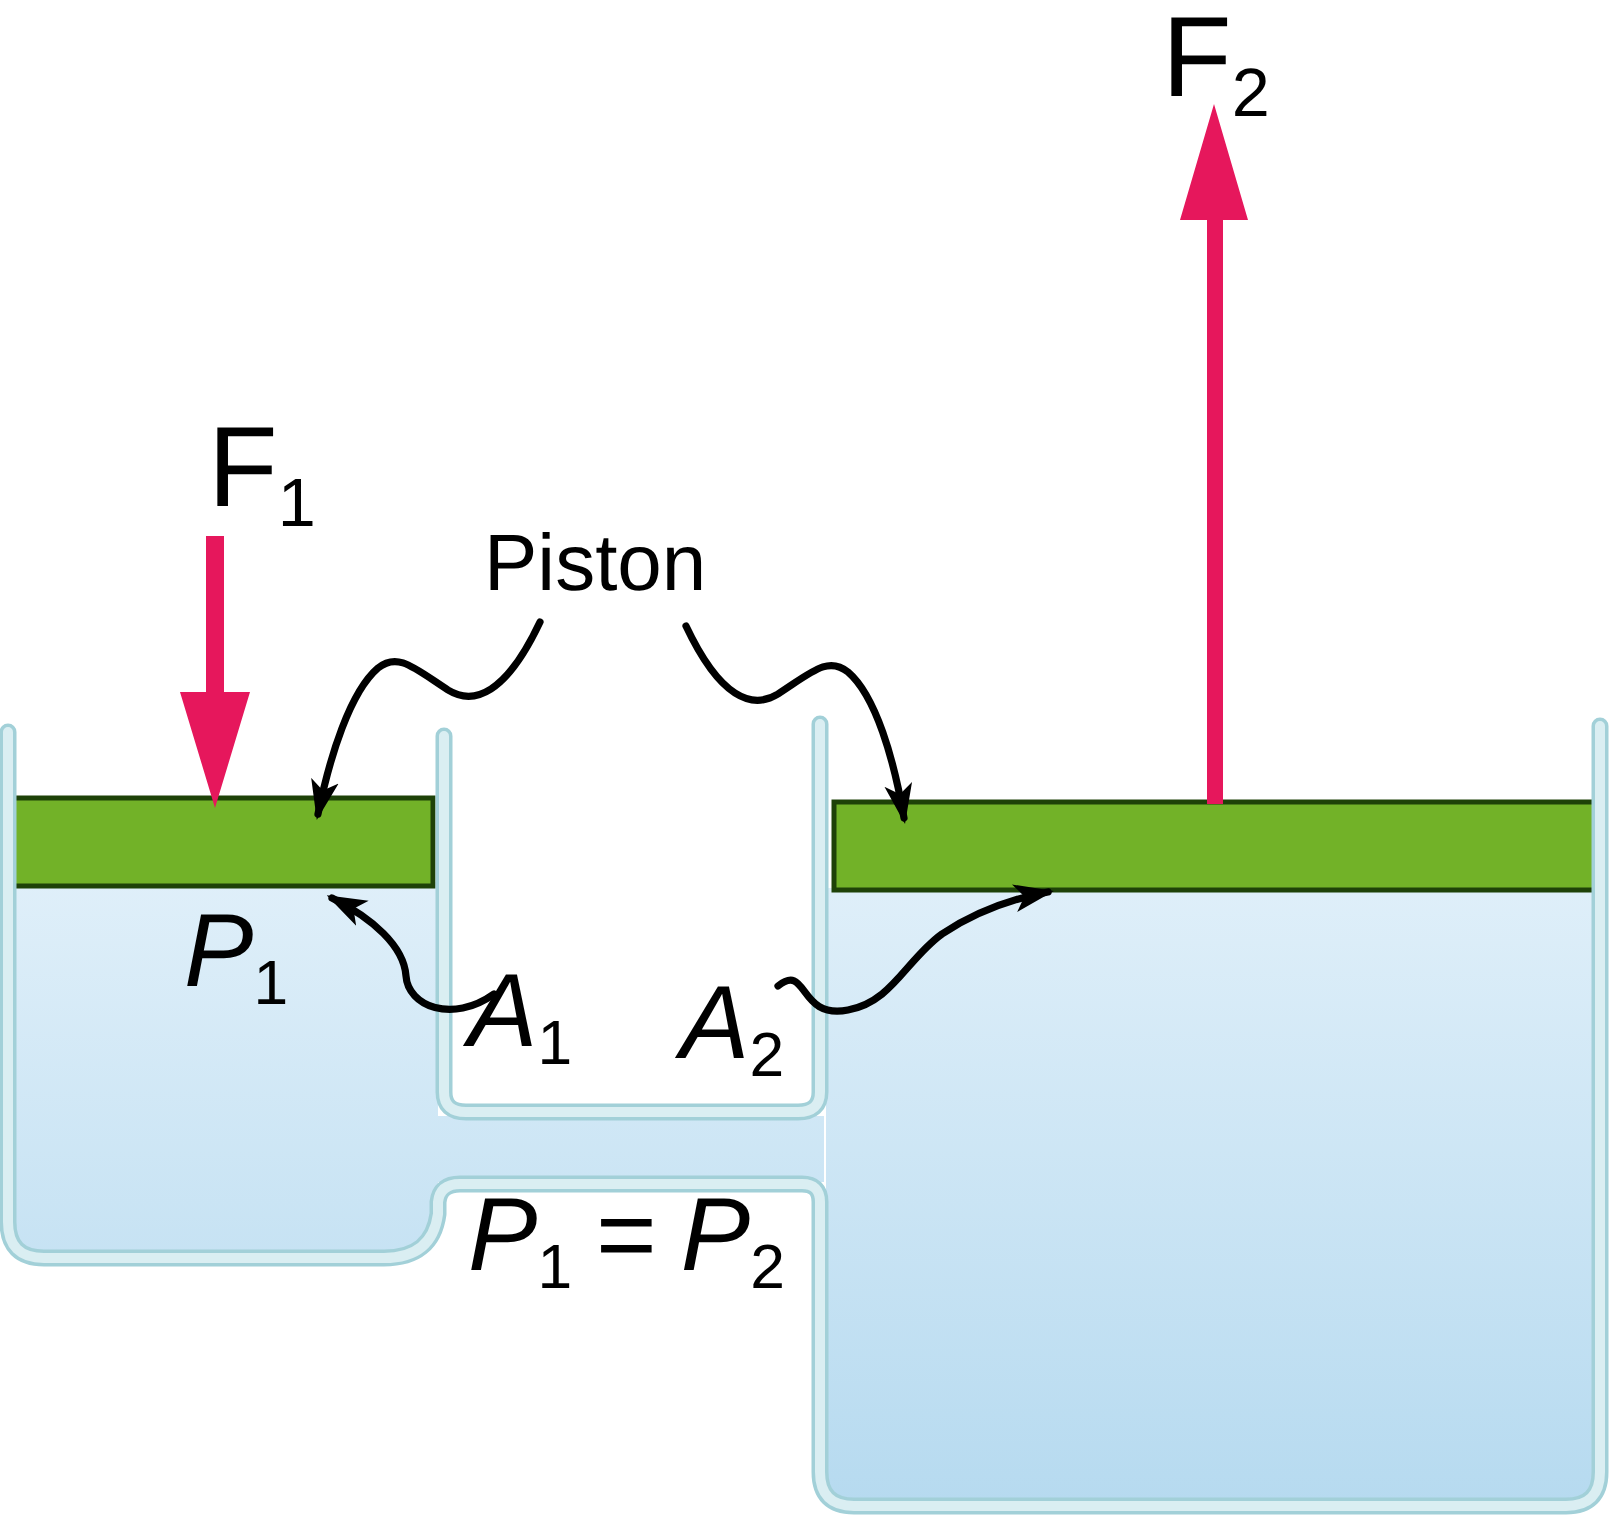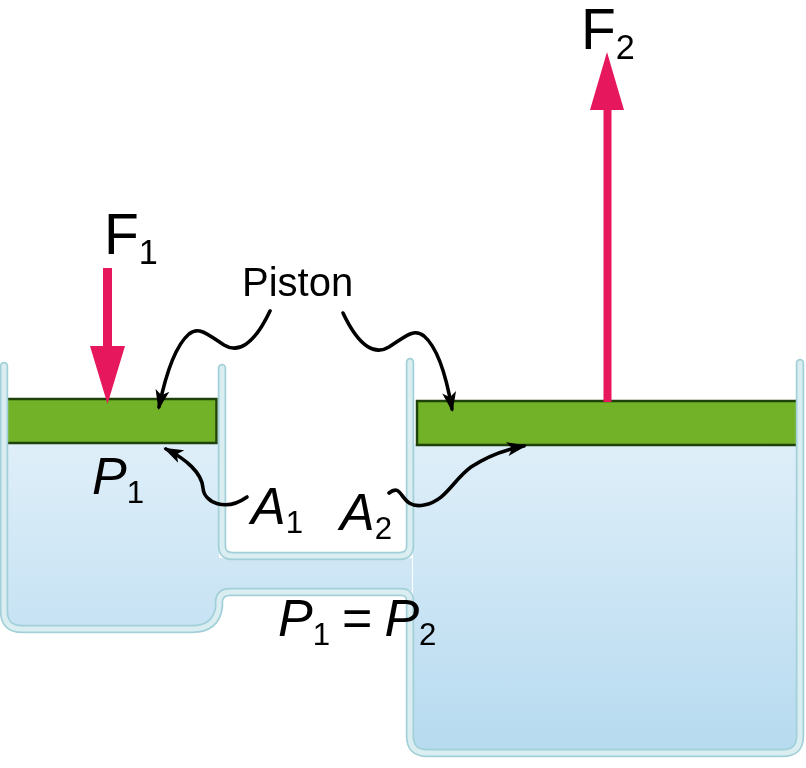--- a/index.html
+++ b/index.html
@@ -6,21 +6,21 @@
   .stage {
     position:relative; width:806px; height:768px; overflow:hidden;
     background:#ffffff; font-family:"Liberation Sans", sans-serif;
   }
   .stage svg { position:absolute; left:0; top:0; }
   .lbl { position:absolute; color:#000; line-height:1; white-space:nowrap; }
   .lbl .sub { font-size:0.60em; position:relative; top:0.28em; font-style:normal; }
   .f-lbl { font-weight:normal; font-size:57px; }
   .it-lbl { font-style:italic; font-size:52px; }
   .piston-lbl { font-size:40px; }
-  .eq-lbl { font-style:italic; font-size:52px;margin-left:44px; }
+  .eq-lbl { font-style:italic; font-size:52px; }
   .eq-lbl .op { font-style:normal; margin:0 12px; }
 </style>
 </head>
 <body>
 
 <div class="stage">
 
   <svg width="806" height="768" viewBox="0 0 806 768">
     <defs>
       <linearGradient id="fluidGrad" x1="0" y1="380" x2="0" y2="768" gradientUnits="userSpaceOnUse">
@@ -58,20 +58,20 @@
   </svg>
 
   <div class="lbl f-lbl" style="left:104px; top:206px;"><span>F</span><span class="sub">1</span></div>
 
   <div class="lbl f-lbl" style="left:581px; top:1px;"><span>F</span><span class="sub">2</span></div>
 
   <div class="lbl piston-lbl" style="left:242px; top:262px;">Piston</div>
 
   <div class="lbl it-lbl" style="left:92px; top:450px;text-align:right;"><span>P</span><span class="sub">1</span></div>
 
-  <div class="lbl it-lbl" style="left:251px; top:480px;"><span>A</span><span class="sub">1</span></div>
+  <div class="lbl it-lbl" style="left:234px; top:480px;"><span>A</span><span class="sub">1</span></div>
 
   <div class="lbl it-lbl" style="left:340px; top:486px;"><span>A</span><span class="sub">2</span></div>
 
 
   <div class="lbl eq-lbl" style="left:234px; top:592px;"><span>P</span><span class="sub">1</span><span class="op">=</span><span>P</span><span class="sub">2</span></div>
 
 </div>
 
 </body></html>

